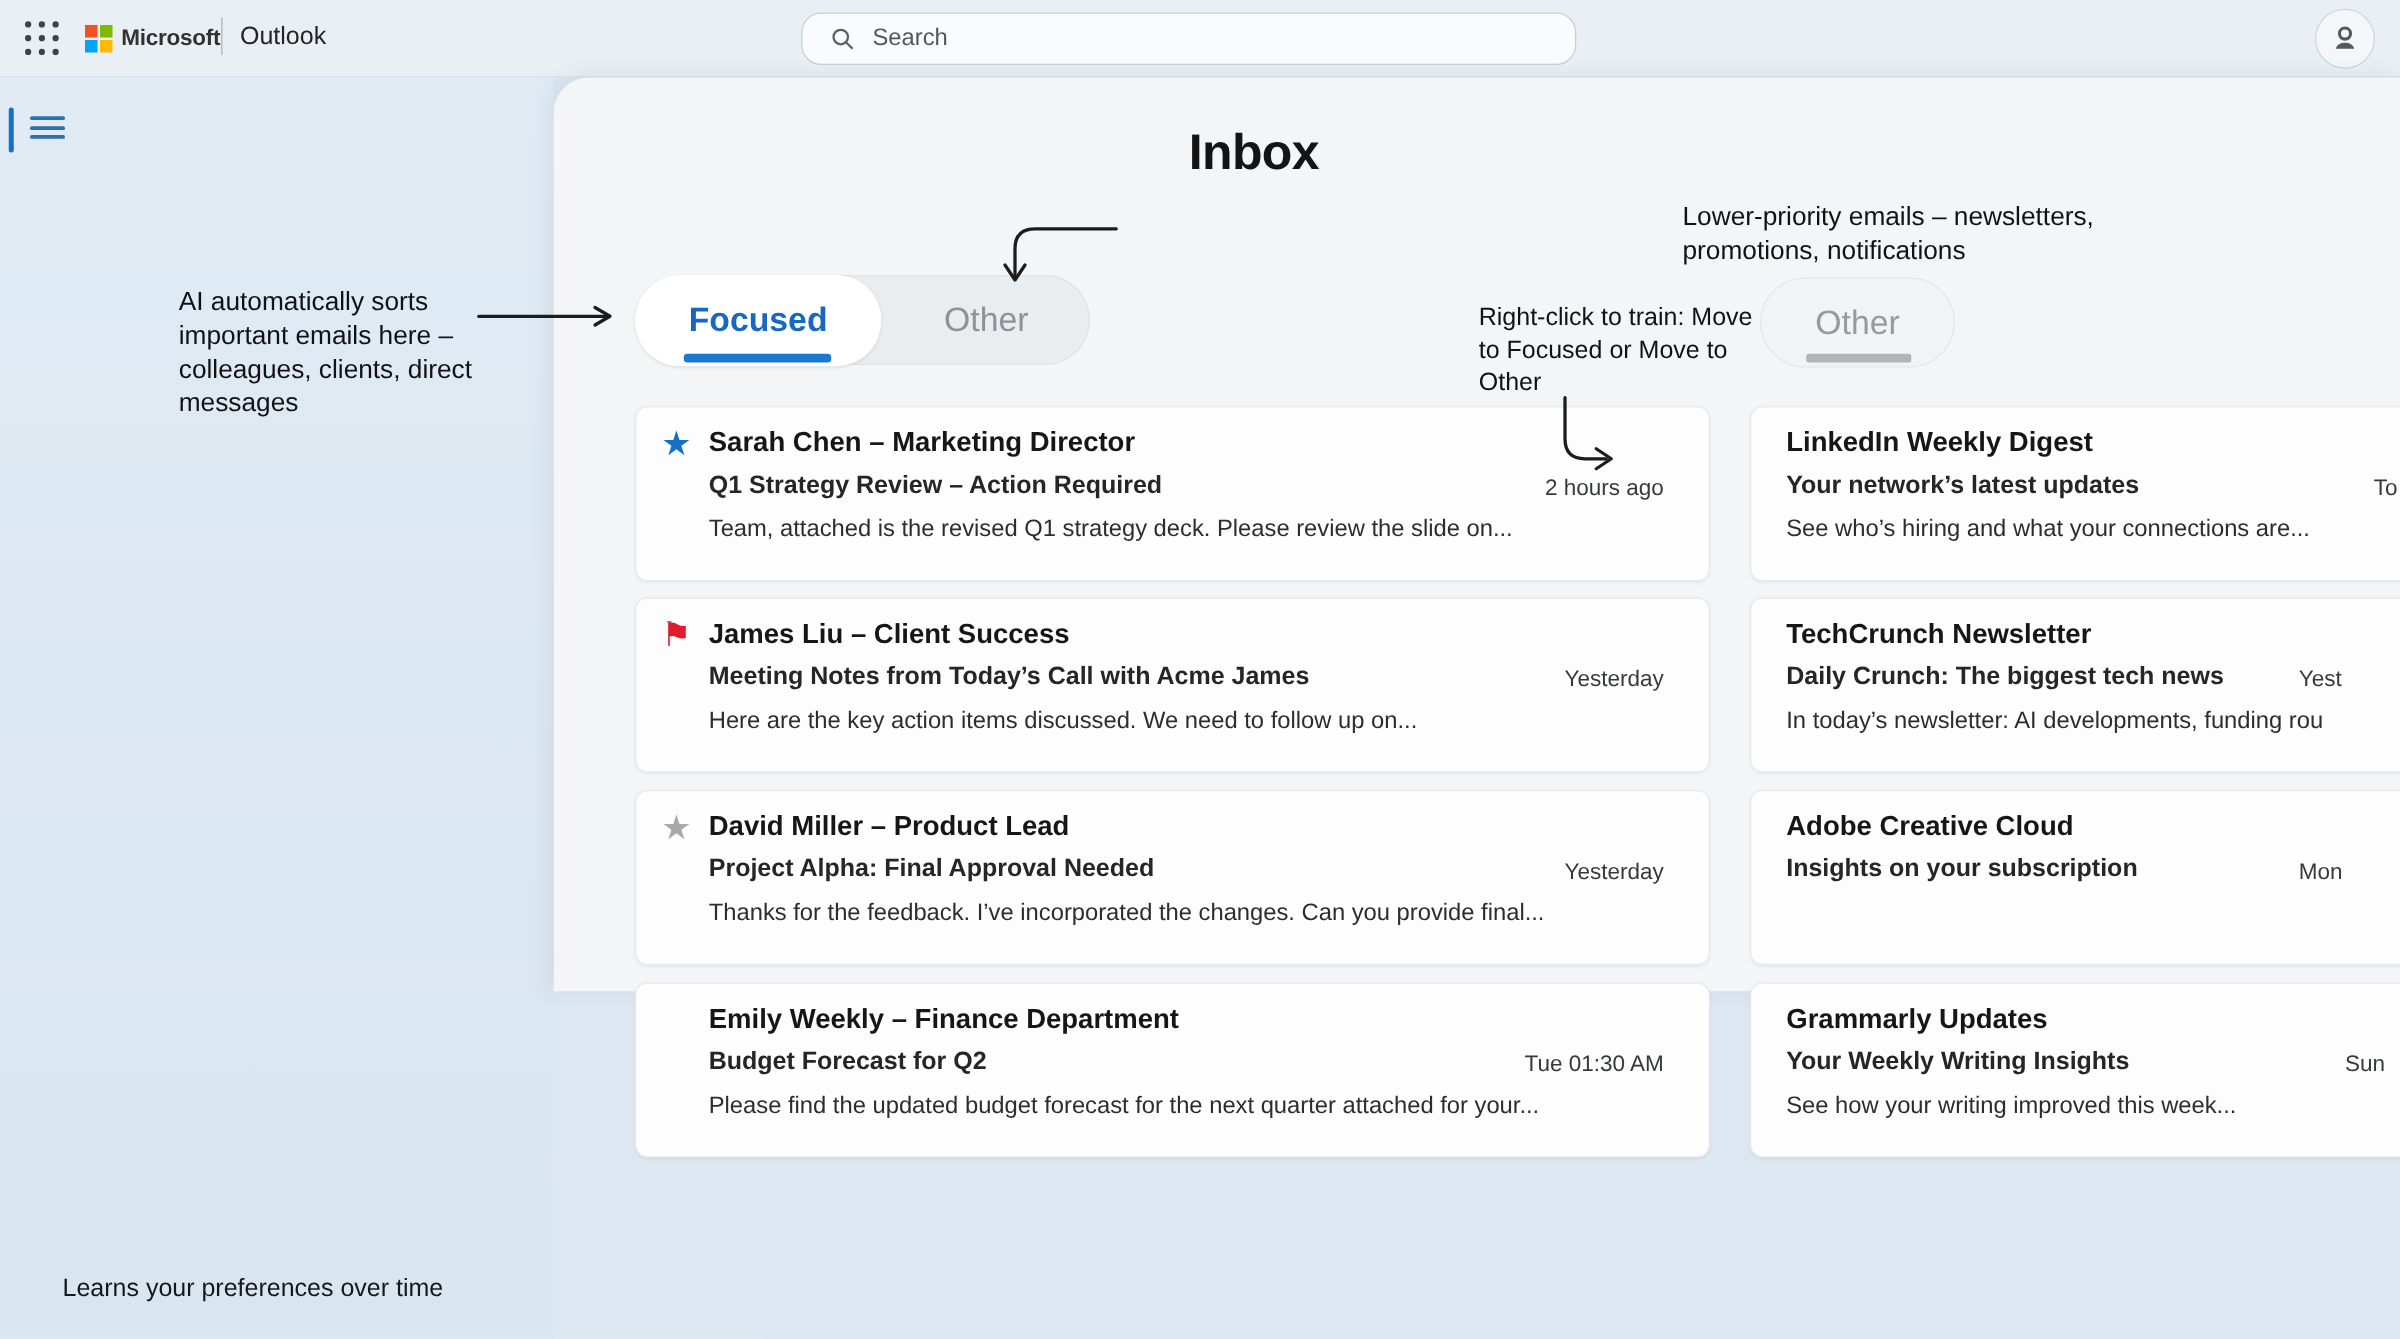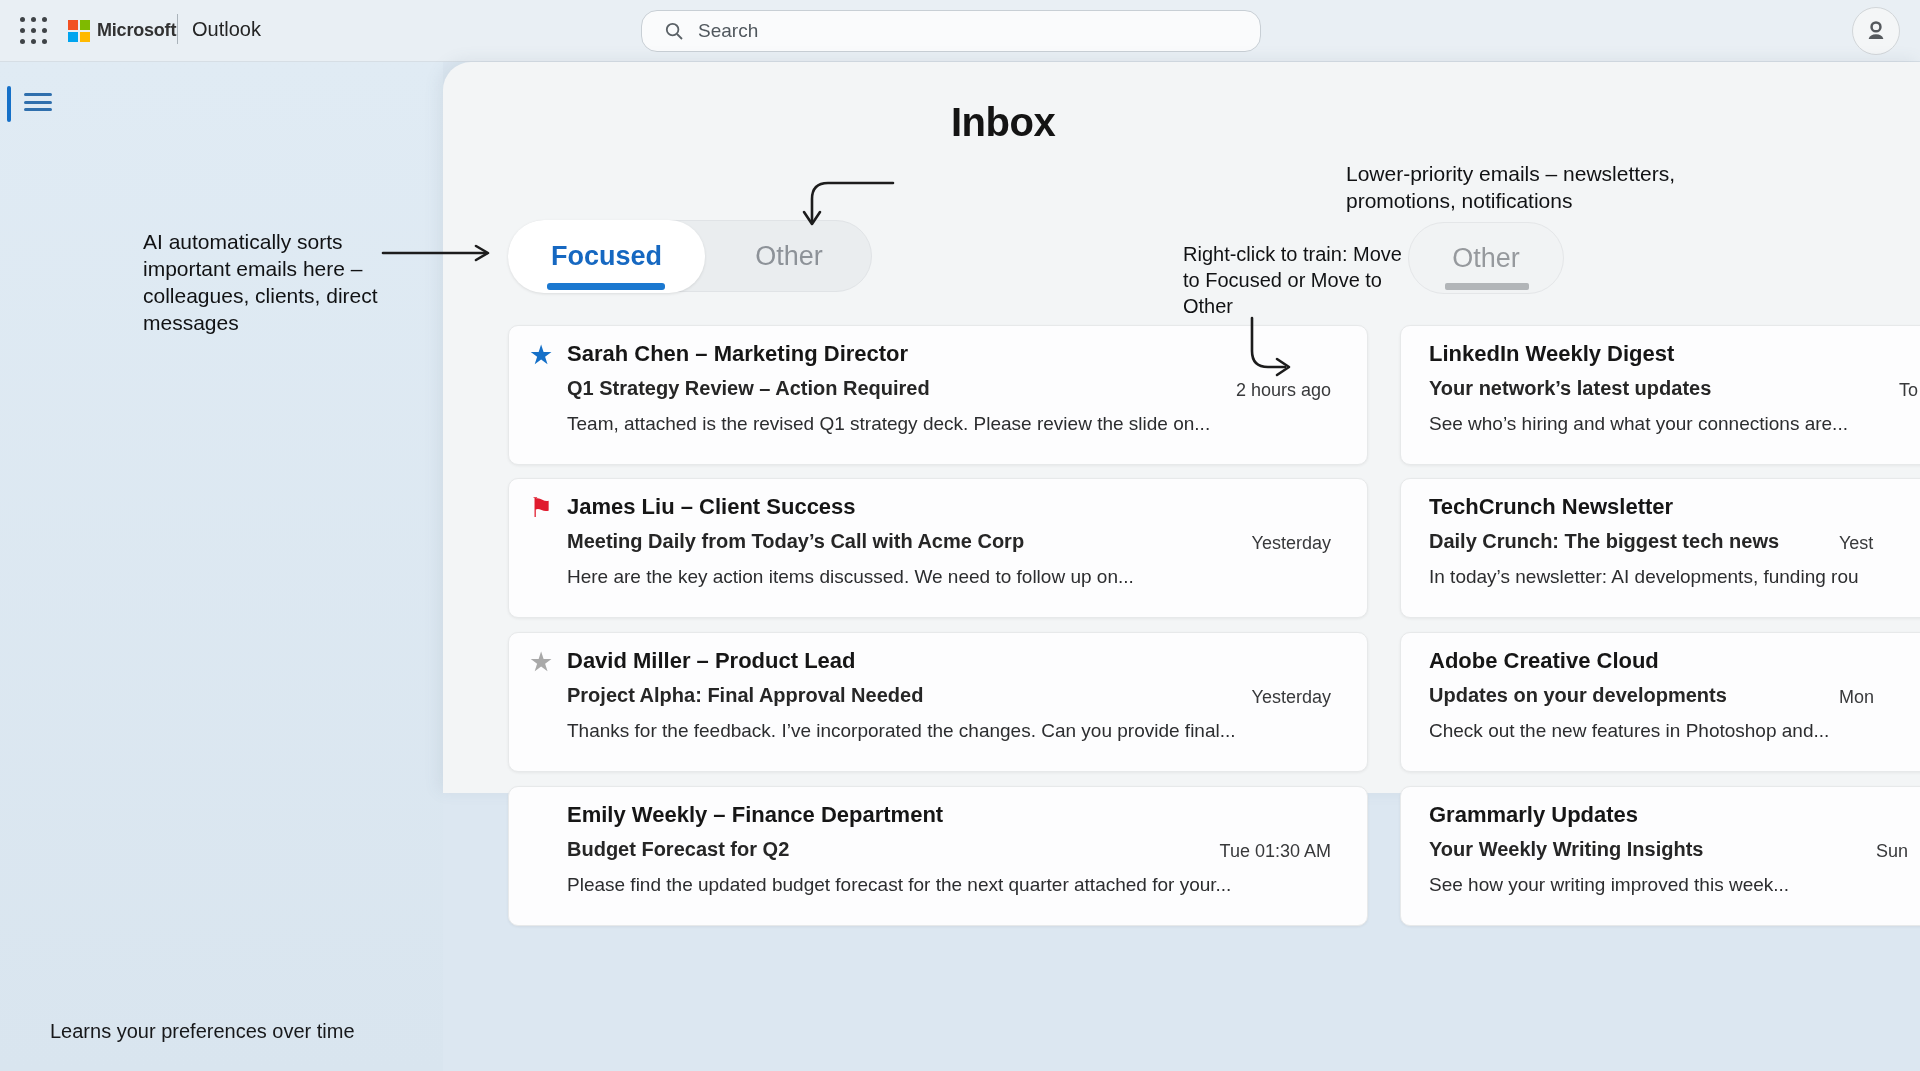--- a/index.html
+++ b/index.html
@@ -210,21 +210,21 @@
       <span class="eicon blue">★</span>
       <h2 class="sender">Sarah Chen – Marketing Director</h2>
       <div class="subject">Q1 Strategy Review – Action Required</div>
       <span class="time">2 hours ago</span>
       <p class="preview">Team, attached is the revised Q1 strategy deck. Please review the slide on...</p>
     </article>
 
     <article class="card fcard r1" style="left:65px;">
       <span class="eicon red">⚑</span>
       <h2 class="sender">James Liu – Client Success</h2>
-      <div class="subject">Meeting Daily from Today’s Call with Acme Corp</div>
+      <div class="subject">Meeting Notes from Today’s Call with Acme James</div>
       <span class="time">Yesterday</span>
       <p class="preview">Here are the key action items discussed. We need to follow up on...</p>
     </article>
 
     <article class="card fcard r2" style="left:65px;">
       <span class="eicon gray">★</span>
       <h2 class="sender">David Miller – Product Lead</h2>
       <div class="subject">Project Alpha: Final Approval Needed</div>
       <span class="time">Yesterday</span>
       <p class="preview">Thanks for the feedback. I’ve incorporated the changes. Can you provide final...</p>
@@ -246,23 +246,22 @@
 
     <article class="card ocard r1" style="left:957px;">
       <h2 class="sender">TechCrunch Newsletter</h2>
       <div class="subject">Daily Crunch: The biggest tech news</div>
       <span class="time t1">Yest</span>
       <p class="preview">In today’s newsletter: AI developments, funding rou</p>
     </article>
 
     <article class="card ocard r2" style="left:957px;">
       <h2 class="sender">Adobe Creative Cloud</h2>
-      <div class="subject">Updates on your developments</div>
+      <div class="subject">Insights on your subscription</div>
       <span class="time t2">Mon</span>
-      <p class="preview">Check out the new features in Photoshop and...</p>
     </article>
 
     <article class="card ocard r3" style="left:957px;">
       <h2 class="sender">Grammarly Updates</h2>
       <div class="subject">Your Weekly Writing Insights</div>
       <span class="time t3">Sun</span>
       <p class="preview">See how your writing improved this week...</p>
     </article>
   </main>
 

